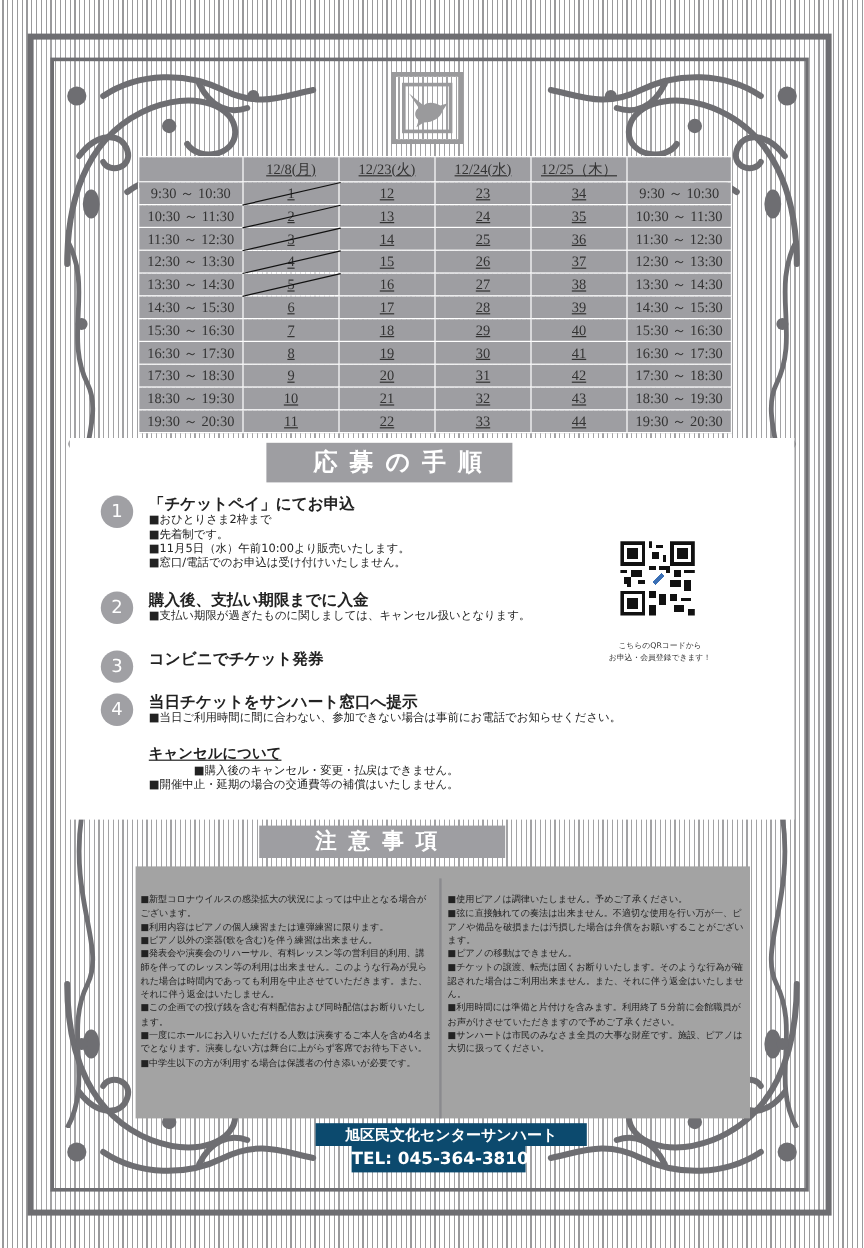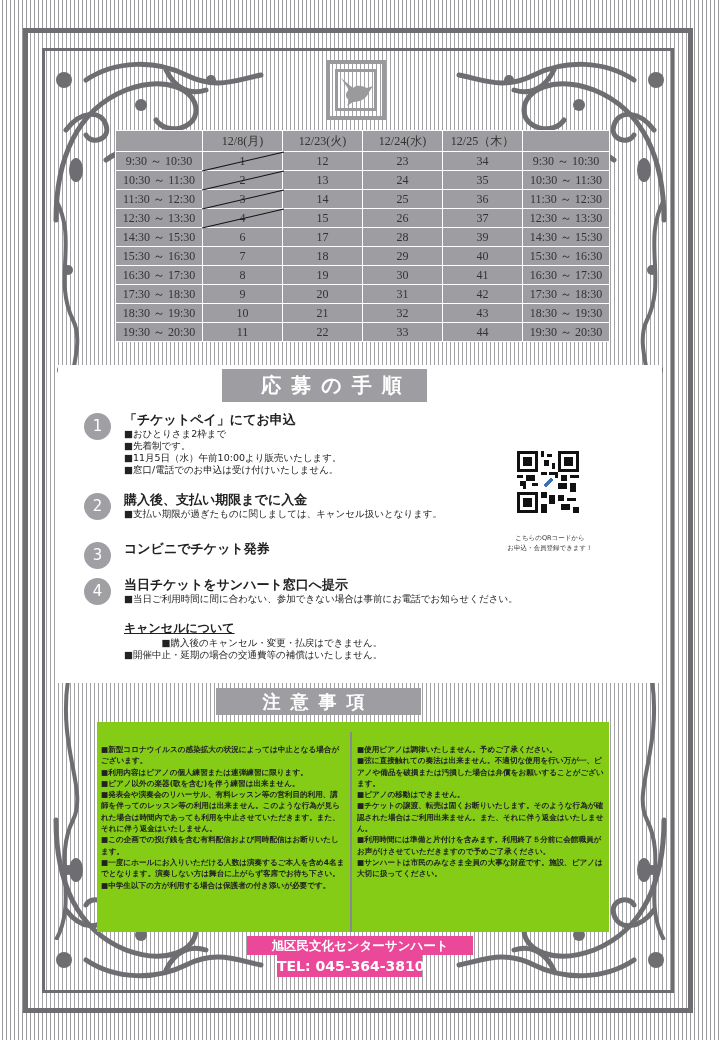--- a/index.html
+++ b/index.html
@@ -31,21 +31,21 @@
   .dove-box { position: absolute; left: 326px; top: 60px; width: 60px; height: 60px;
     border: 4px solid #9a9a9c; box-sizing: border-box; background: repeating-linear-gradient(90deg,#fff 0 2px,#a3a3a5 2px 3px,#fff 3px 4px); }
   .dove-box .inner { position: absolute; left: 5px; top: 5px; right: 5px; bottom: 5px; border: 3px solid #9a9a9c; }
   .dove-box svg { position: absolute; left: 9px; top: 10px; width: 36px; height: 34px; }
 
   
   .sched { position: absolute; left: 115px; top: 130px; border-collapse: collapse;
     font-family: "Liberation Serif", serif; font-size: 12px; color: #333; }
   .sched td { background: #9e9ea2; border: 1px solid #fff; height: 18px; padding: 0; text-align: center; }
   .sched td.time { width: 86px; }
-  .sched td.day { width: 79px; }
+  .sched td.day { width: 79px; text-decoration: underline; }
   .sched tr.head td { height: 20px; }
   .sched td.slash { position: relative; }
   .sched td.slash::after { content: ""; position: absolute; left: -2px; top: 9px; width: 84px; height: 1px;
     background: #111; transform: rotate(-13deg); }
 
   
   .panel-white { position: absolute; left: 58px; top: 365px; width: 604px; height: 318px; background: #fff; }
   .section-title { position: absolute; background: #9e9ea2; color: #fff; font-weight: bold;
     font-size: 20px; letter-spacing: 10px; text-align: center; box-sizing: border-box; }
   .title-apply { left: 222px; top: 369px; width: 205px; height: 33px; line-height: 33px; padding-left: 24px; }
@@ -59,27 +59,27 @@
   .s1 { top: 413px; } .s2 { top: 493px; } .s3 { top: 542px; } .s4 { top: 578px; }
 
   .cancel { position: absolute; left: 124px; top: 620px; }
   .cancel .title { font-size: 12px; font-weight: bold; text-decoration: underline; white-space: nowrap; }
   .cancel .lines { font-size: 9.5px; line-height: 12px; white-space: nowrap; text-align: right; }
 
   .qr { position: absolute; left: 517px; top: 451px; width: 62px; height: 62px; }
   .qr-caption { position: absolute; left: 494px; top: 533px; width: 112px; text-align: center; font-size: 6.5px; line-height: 10px; color: #333; }
 
   
-  .notes { position: absolute; left: 97px; top: 722px; width: 512px; height: 210px; background: #84cc16; font-weight: bold; }
+  .notes { position: absolute; left: 113px; top: 722px; width: 512px; height: 210px; background: #a3a3a3; }
   .notes .col { position: absolute; top: 22px; font-size: 7.6px; line-height: 11.3px; color: #222; }
   .notes .col.left { left: 4px; width: 244px; }
   .notes .col.right { left: 260px; width: 248px; }
   .notes .divider { position: absolute; left: 253px; top: 10px; width: 2px; height: 200px; background: #8a8a8e; }
 
-  .footer-box { position: absolute; background: #ec4899; color: #fff; font-weight: bold; text-align: center; white-space: nowrap; }
+  .footer-box { position: absolute; background: #0c4a6e; color: #fff; font-weight: bold; text-align: center; white-space: nowrap; margin-left: 16px; }
   .footer-name { left: 247px; top: 936px; width: 226px; height: 19px; line-height: 19px; font-size: 12.5px; }
   .footer-tel { left: 277px; top: 955px; width: 145px; height: 22px; line-height: 22px; font-size: 14px; }
 </style>
 </head>
 <body>
 
 <div class="frame-outer"></div>
 <div class="frame-inner"></div>
 
 <div class="orn tl">
@@ -214,20 +214,28 @@
     <td class="day">36</td>
     <td class="time">11:30 ～ 12:30</td>
   </tr>
   <tr>
     <td class="time">12:30 ～ 13:30</td>
     <td class="day slash">4</td>
     <td class="day">15</td>
     <td class="day">26</td>
     <td class="day">37</td>
     <td class="time">12:30 ～ 13:30</td>
+  </tr>
+  <tr>
+    <td class="time">13:30 ～ 14:30</td>
+    <td class="day slash">5</td>
+    <td class="day">16</td>
+    <td class="day">27</td>
+    <td class="day">38</td>
+    <td class="time">13:30 ～ 14:30</td>
   </tr>
   <tr>
     <td class="time">14:30 ～ 15:30</td>
     <td class="day">6</td>
     <td class="day">17</td>
     <td class="day">28</td>
     <td class="day">39</td>
     <td class="time">14:30 ～ 15:30</td>
   </tr>
   <tr>

